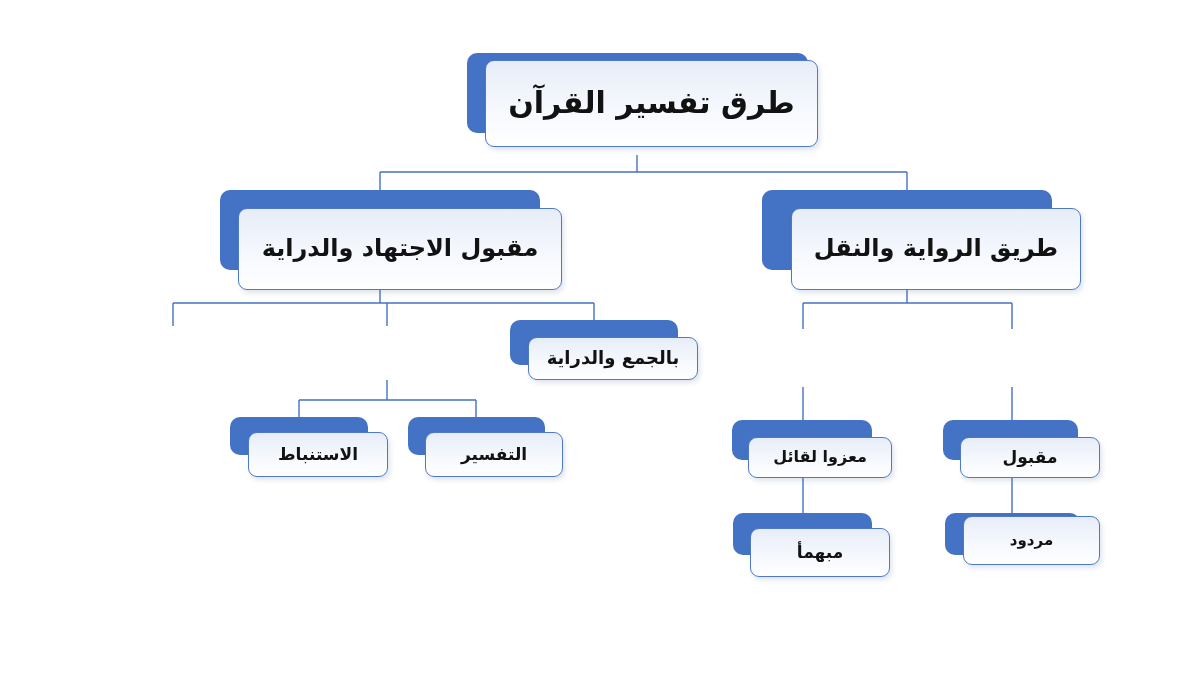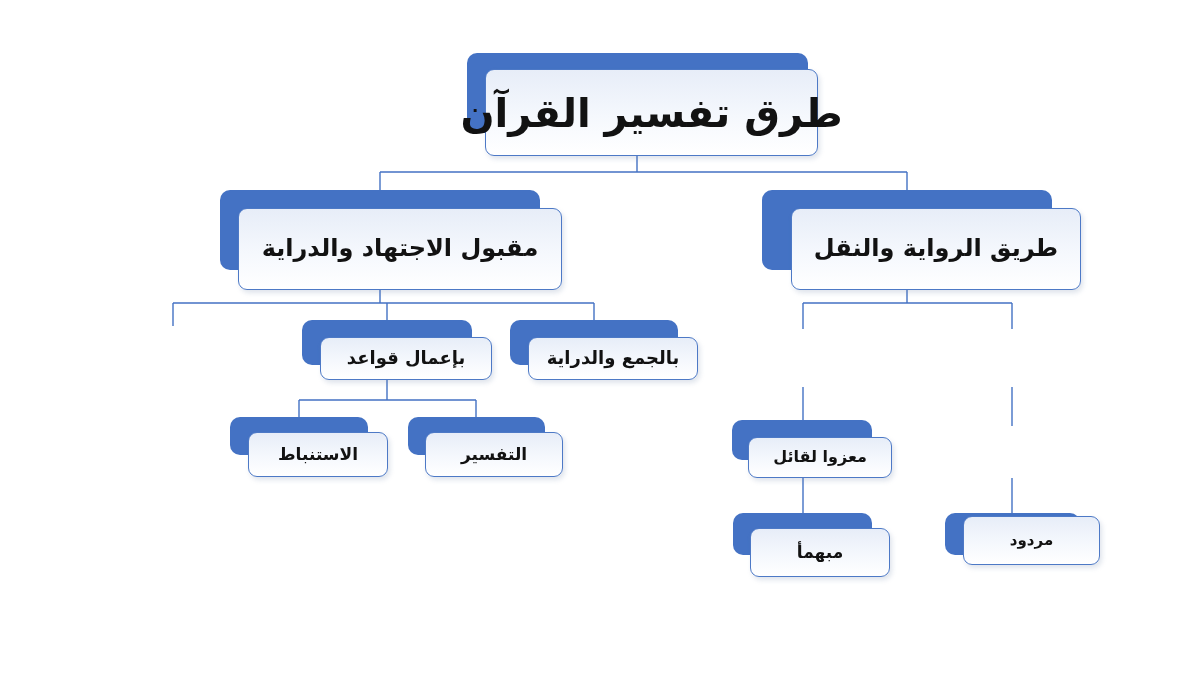--- a/index.html
+++ b/index.html
@@ -37,46 +37,40 @@
       <path d="M907 290 V303 M803 303 H1012 M803 303 V329 M1012 303 V329"></path>
       <path d="M803 387 V426"></path>
       <path d="M803 478 V519"></path>
       <path d="M1012 387 V426"></path>
       <path d="M1012 478 V519"></path>
     </g>
   </svg>
 
   <div class="node" style="left:467px;top:53px;width:341px;height:80px">
     <div class="bar"></div>
-    <div class="box" style="left:18px;top:16px;width:333px;height:87px;font-size:40px">
+    <div class="box" style="left:18px;top:7px;width:333px;height:87px;font-size:30px">
       <span class="lbl" dir="rtl">طرق تفسير القرآن</span>
     </div>
   </div>
 
   <div class="node" style="left:220px;top:190px;width:320px;height:80px">
     <div class="bar"></div>
     <div class="box" style="left:18px;top:18px;width:324px;height:82px;font-size:24px">
       <span class="lbl" dir="rtl">مقبول الاجتهاد والدراية</span>
     </div>
   </div>
 
   <div class="node" style="left:762px;top:190px;width:290px;height:80px">
     <div class="bar"></div>
     <div class="box" style="left:29px;top:18px;width:290px;height:82px;font-size:24px">
       <span class="lbl" dir="rtl">طريق الرواية والنقل</span>
     </div>
   </div>
 
 
-  <div class="node" style="left:302px;top:320px;width:170px;height:45px">
-    <div class="bar"></div>
-    <div class="box" style="left:18px;top:17px;width:172px;height:43px;font-size:18px">
-      <span class="lbl" dir="rtl">بإعمال قواعد</span>
-    </div>
-  </div>
 
   <div class="node" style="left:510px;top:320px;width:168px;height:45px">
     <div class="bar"></div>
     <div class="box" style="left:18px;top:17px;width:170px;height:43px;font-size:18px">
       <span class="lbl" dir="rtl">بالجمع والدراية</span>
     </div>
   </div>
 
   <div class="node" style="left:230px;top:417px;width:138px;height:38px">
     <div class="bar"></div>
@@ -94,20 +88,26 @@
 
 
 
   <div class="node" style="left:732px;top:420px;width:140px;height:40px">
     <div class="bar"></div>
     <div class="box" style="left:16px;top:17px;width:144px;height:41px;font-size:16px">
       <span class="lbl" dir="rtl">معزوا لقائل</span>
     </div>
   </div>
 
+  <div class="node" style="left:943px;top:420px;width:135px;height:40px">
+    <div class="bar"></div>
+    <div class="box" style="left:17px;top:17px;width:140px;height:41px;font-size:17px">
+      <span class="lbl" dir="rtl">مقبول</span>
+    </div>
+  </div>
 
   <div class="node" style="left:733px;top:513px;width:139px;height:42px">
     <div class="bar"></div>
     <div class="box" style="left:17px;top:15px;width:140px;height:49px;font-size:17px">
       <span class="lbl" dir="rtl">مبهمأ</span>
     </div>
   </div>
 
   <div class="node" style="left:945px;top:513px;width:135px;height:42px">
     <div class="bar"></div>

